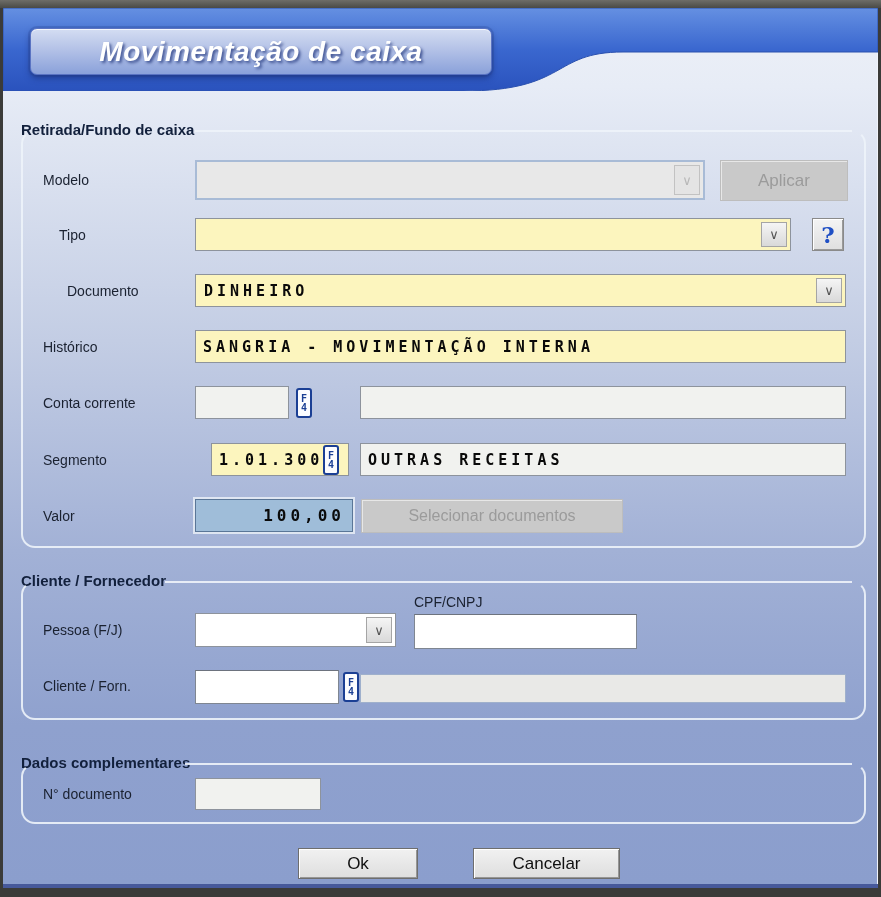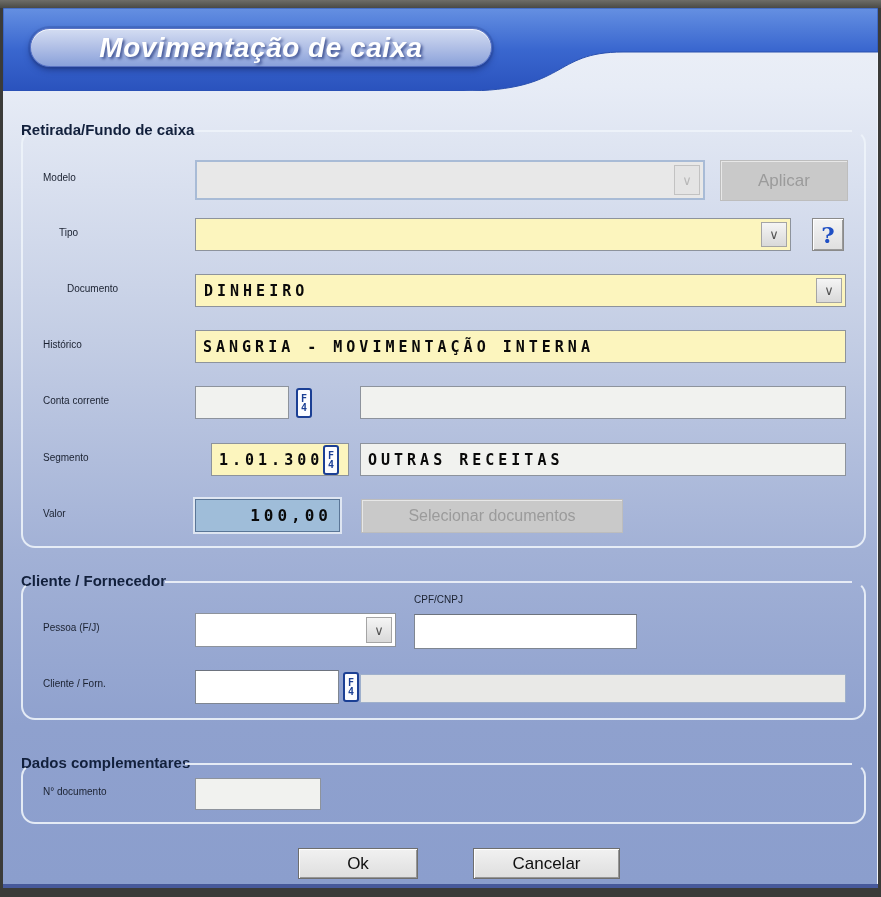--- a/index.html
+++ b/index.html
@@ -13,40 +13,40 @@
   .top-strip { position:absolute; left:0; top:0; width:881px; height:8px;
     background:linear-gradient(180deg,#6e6d68 0%,#4a4a46 100%); }
 
   .content { position:absolute; left:3px; top:8px; width:875px; height:876px;
     background:linear-gradient(180deg,#eef1f8 0%, #e7ecf6 9%, #c3cde4 38%, #a2b1d6 62%, #8fa1ce 82%, #8b9ecd 100%);
     border-right:1px solid #f0f3fa; }
   .blue-line { position:absolute; left:3px; top:884px; width:875px; height:4px; background:#47599b; }
 
   
   .header-band { position:absolute; left:0; top:0; width:875px; height:83px; }
-  .title-pill { position:absolute; left:27px; top:20px; width:462px; height:39px;
-    border-radius:20px;
+  .title-pill { position:absolute; left:27px; top:20px; width:462px; height:47px;
+    border-radius:7px;
     background:linear-gradient(180deg,#d4ddf2 0%, #b4c2e7 45%, #8aa1da 100%);
     border:1px solid #5a73c2;
     box-shadow:0 3px 6px rgba(18,34,98,0.55), inset 0 1px 0 rgba(255,255,255,0.75), 0 0 0 2px rgba(46,75,160,0.30);
     display:flex; align-items:center; justify-content:center; }
   .page-title { font-size:28px; font-weight:bold; font-style:italic; color:#ffffff;
     text-shadow:2px 2px 3px rgba(32,52,122,0.75); letter-spacing:0.5px; }
 
   
   .sec-title { position:absolute; left:18px; font-size:15px; font-weight:bold; color:#12203c; }
   .groupbox { position:absolute; left:18px; width:845px;
     border:2px solid rgba(238,243,250,0.9); border-top-color:transparent; border-radius:14px; }
   .groupbox::before { content:""; position:absolute; top:-2px; right:12px; height:2px;
     background:rgba(238,243,250,0.9); }
   .gb1 { top:122px; height:418px; } .gb1::before { left:172px; }
   .gb2 { top:573px; height:139px; } .gb2::before { left:142px; }
   .gb3 { top:755px; height:61px;  } .gb3::before { left:162px; }
 
-  .lbl { position:absolute; font-size:10px; color:#1a2130; white-space:nowrap; }
+  .lbl { position:absolute; font-size:14px; color:#1a2130; white-space:nowrap; }
 
   
   .fld { position:absolute; border:1px solid #8d939c; font:bold 15px "DejaVu Sans Mono", monospace;
     letter-spacing:4px; color:#0a0a0a; padding:0 7px; display:flex; align-items:center; }
   .yellow { background:#fcf5be; }
   .offwhite { background:#f1f2ef; }
   .white { background:#ffffff; border-color:#7f8691; border-top-color:#6d737e; }
 
   
   .combo { position:absolute; border:1px solid #8d939c; background:#fcf5be; }
@@ -136,21 +136,21 @@
     <div class="fld offwhite" style="left:192px; top:378px; width:94px; height:33px;"></div>
     <div class="f4" style="left:293px; top:380px;">F4</div>
     <div class="fld offwhite" style="left:357px; top:378px; width:486px; height:33px;"></div>
 
     <div class="lbl" style="left:40px; top:444px;">Segmento</div>
     <div class="fld yellow" style="left:208px; top:435px; width:138px; height:33px;">1.01.300</div>
     <div class="f4" style="left:320px; top:437px;">F4</div>
     <div class="fld offwhite" style="left:357px; top:435px; width:486px; height:33px;">OUTRAS RECEITAS</div>
 
     <div class="lbl" style="left:40px; top:500px;">Valor</div>
-    <div class="fld valor" style="left:192px; top:491px; width:145px; height:33px;">100,00</div>
+    <div class="fld valor" style="left:192px; top:491px; width:158px; height:33px;">100,00</div>
     <div class="btn disabled" style="left:358px; top:491px; width:262px; height:34px; font-size:16px;">Selecionar documentos</div>
 
     <div class="sec-title" style="top:564px;">Cliente / Fornecedor</div>
     <div class="groupbox gb2"></div>
 
     <div class="lbl" style="left:40px; top:614px;">Pessoa (F/J)</div>
     <div class="combo white" style="left:192px; top:605px; width:201px; height:34px;">
       <span class="val"></span>
       <span class="arrow-btn">∨</span>
     </div>

